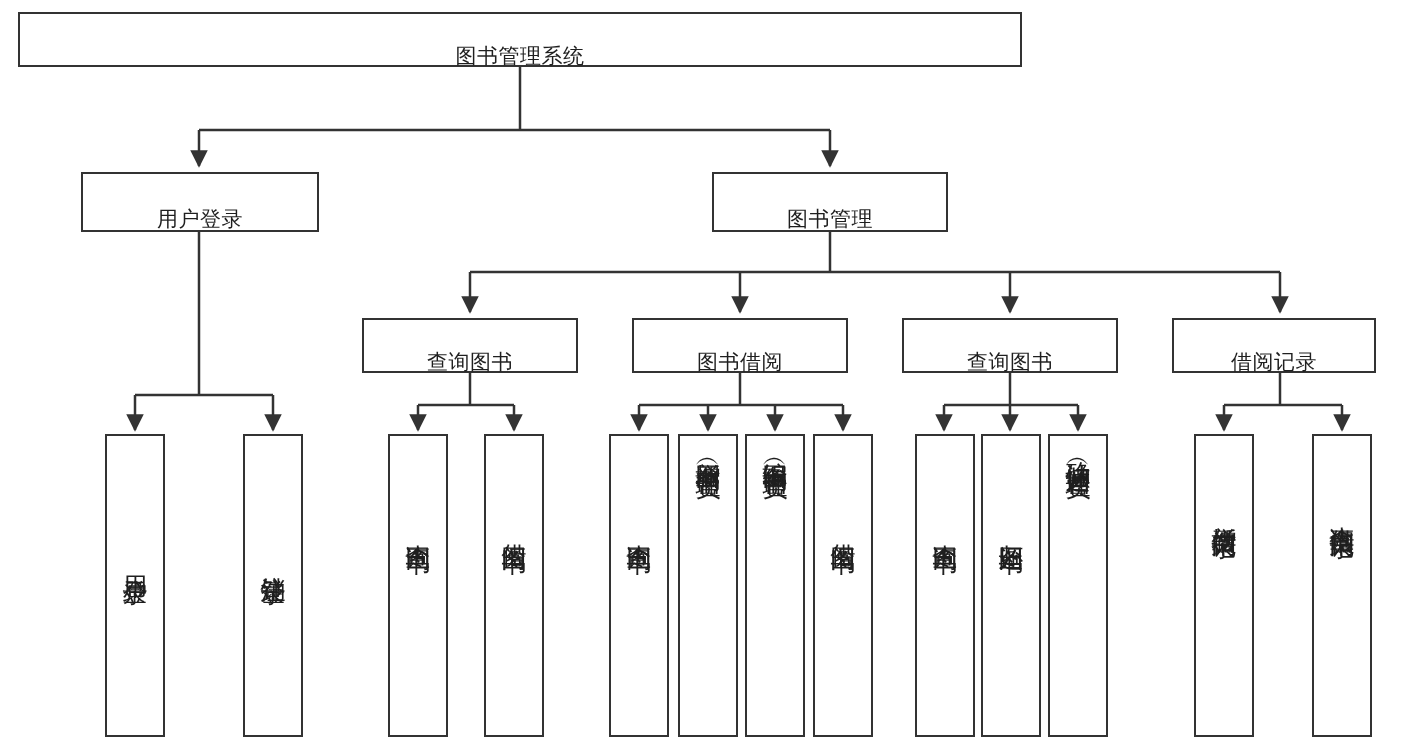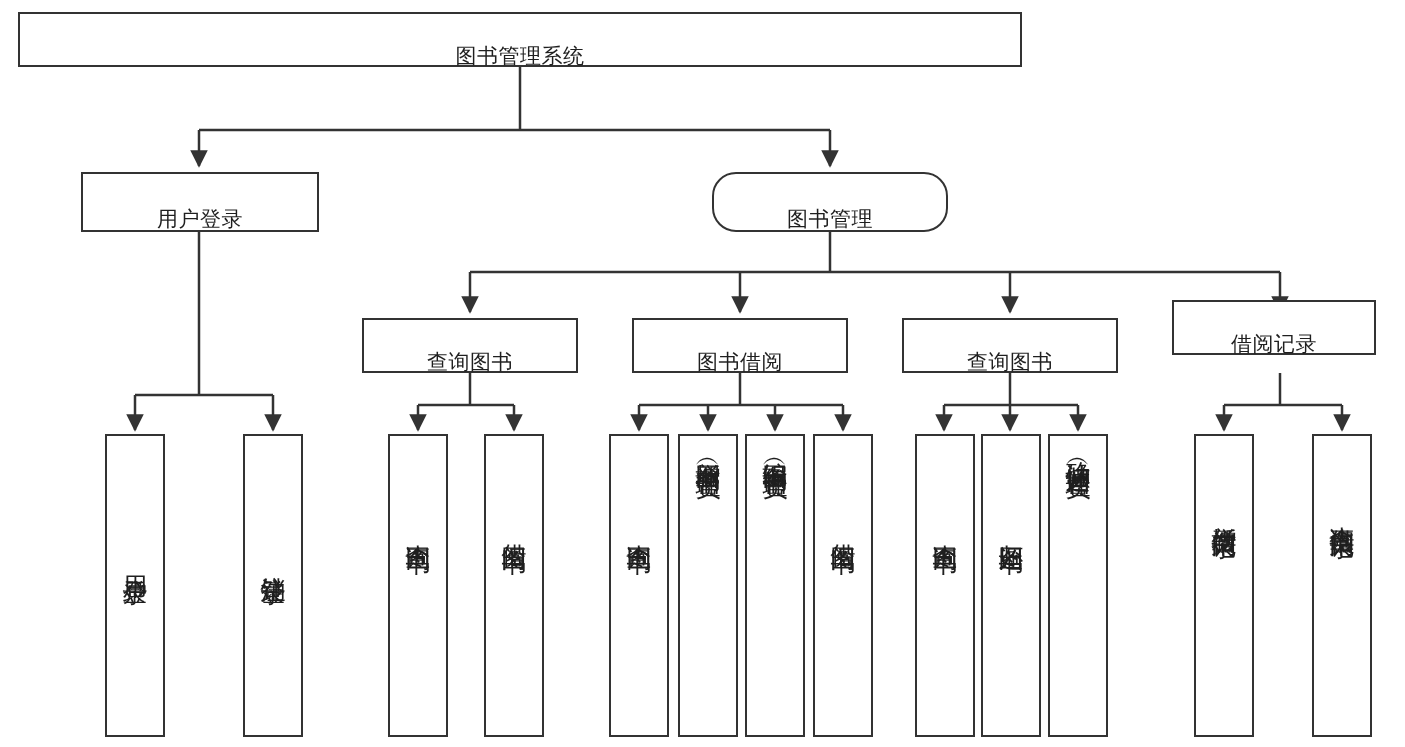--- a/index.html
+++ b/index.html
@@ -137,37 +137,37 @@
   </svg>
 
   <div class="node h" style="left:18px; top:12px; width:1004px; height:55px;">
     <span class="label">图书管理系统</span>
   </div>
 
   <div class="node h" style="left:81px; top:172px; width:238px; height:60px;">
     <span class="label">用户登录</span>
   </div>
 
-  <div class="node h" style="left:712px; top:172px; width:236px; height:60px;border-radius:24px;">
+  <div class="node h" style="left:712px; top:172px; width:236px; height:60px;">
     <span class="label">图书管理</span>
   </div>
 
   <div class="node h" style="left:362px; top:318px; width:216px; height:55px;">
     <span class="label">查询图书</span>
   </div>
 
   <div class="node h" style="left:632px; top:318px; width:216px; height:55px;">
     <span class="label">图书借阅</span>
   </div>
 
   <div class="node h" style="left:902px; top:318px; width:216px; height:55px;">
     <span class="label">查询图书</span>
   </div>
 
-  <div class="node h" style="left:1172px; top:300px; width:204px; height:55px;text-align:center;">
+  <div class="node h" style="left:1172px; top:318px; width:204px; height:55px;text-align:center;">
     <span class="label">借阅记录</span>
   </div>
 
   <div class="node v pad-top3" style="left:105px; top:434px; width:60px; height:303px;">
     <span class="label">用户登录</span>
   </div>
 
   <div class="node v pad-top3" style="left:243px; top:434px; width:60px; height:303px;">
     <span class="label">注销登录</span>
   </div>

